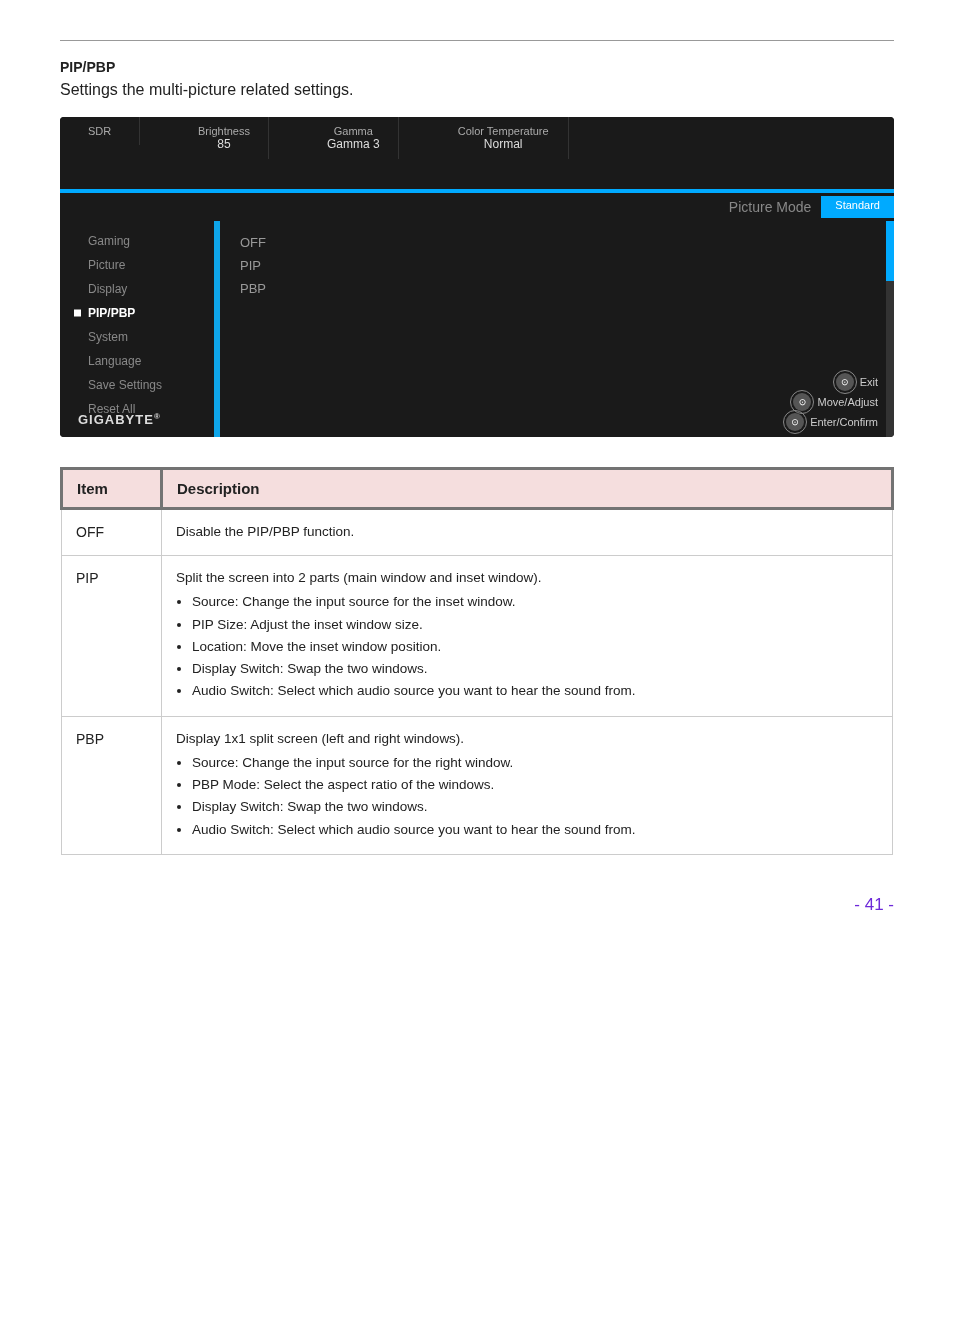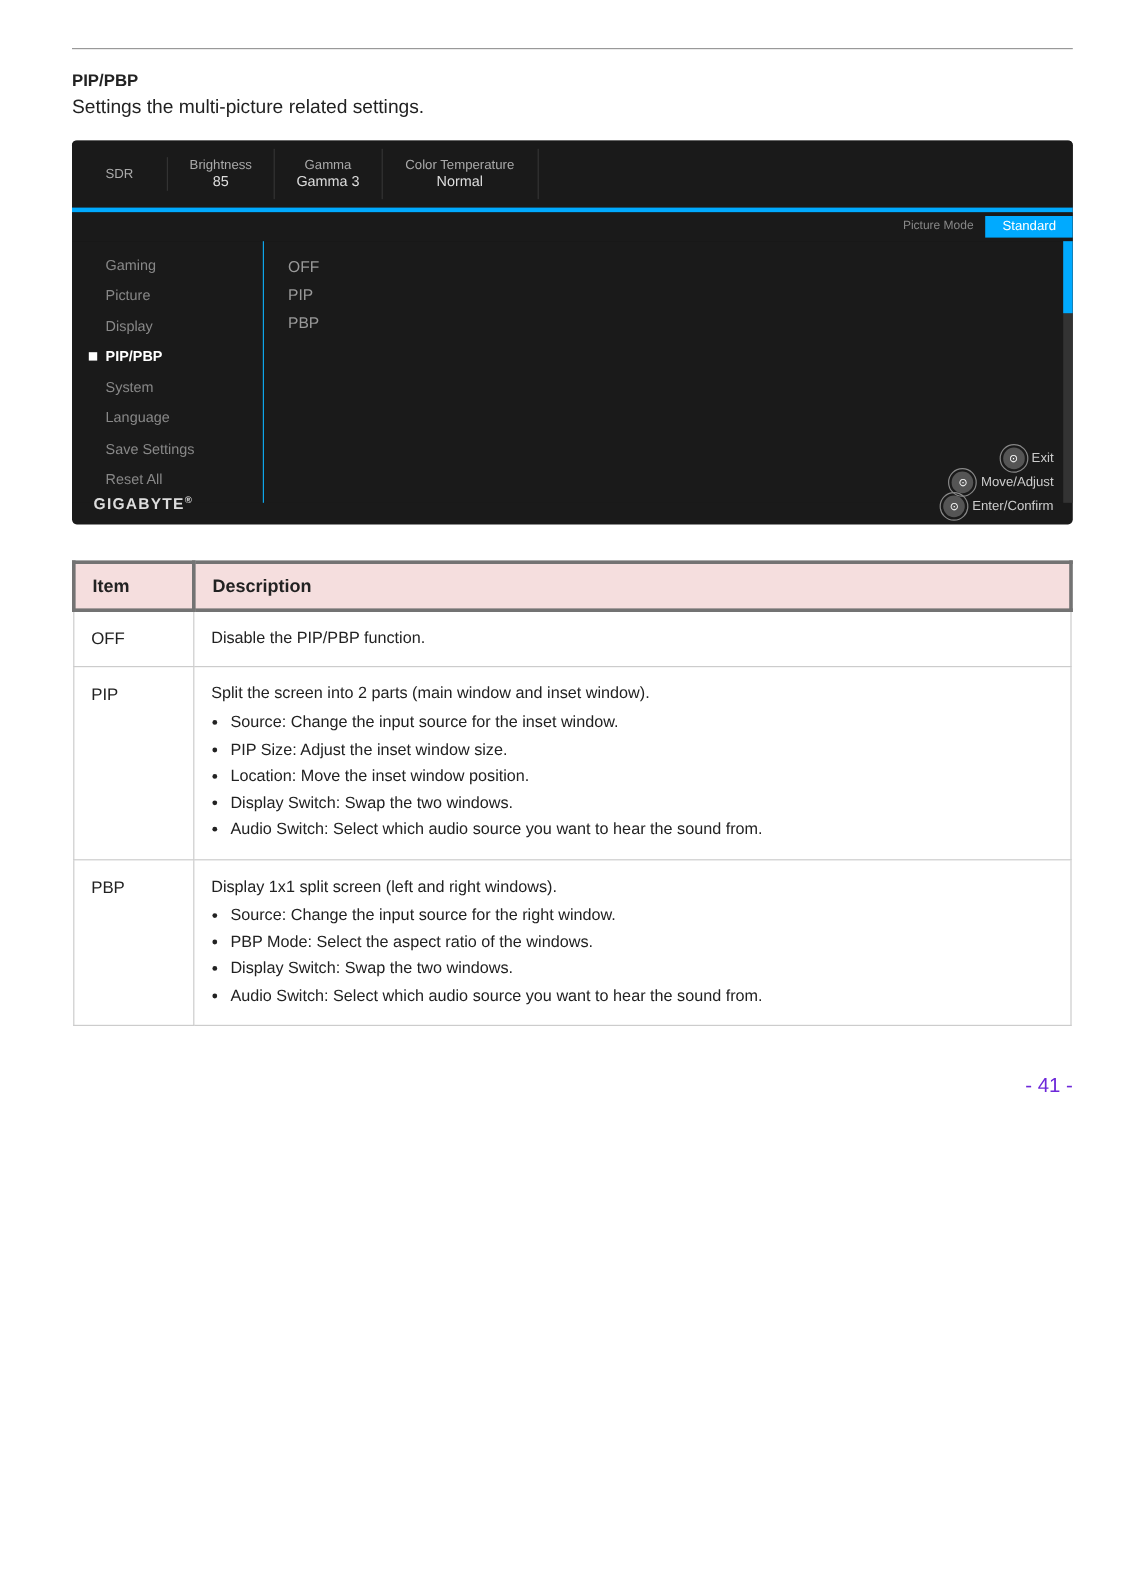--- a/index.html
+++ b/index.html
@@ -37,23 +37,24 @@
       width: 100%;
       height: 320px;
       position: relative;
       overflow: hidden;
       margin-bottom: 30px;
     }
 
     
     .monitor-topbar {
       display: flex;
-      align-items: center;
-      height: 56px;
+      align-items: flex-start;
+      height: 72px;
       background: #1a1a1a;
+      gap: 40px;
     }
 
     .monitor-topbar-item {
       display: flex;
       flex-direction: column;
       align-items: center;
       justify-content: center;
       padding: 8px 18px;
       color: #ccc;
       font-size: 12px;
@@ -86,21 +87,21 @@
     
     .picture-mode-bar {
       display: flex;
       justify-content: flex-end;
       background: #1a1a1a;
       padding: 3px 0;
     }
 
     .picture-mode-bar .pm-label {
       color: #888;
-      font-size: 10px;
+      font-size: 14px;
       padding: 3px 10px;
     }
 
     .picture-mode-bar .pm-value {
       background: #00aaff;
       color: #fff;
       font-size: 11px;
       padding: 3px 14px;
     }
 
@@ -110,22 +111,21 @@
       height: calc(320px - 72px - 4px - 26px);
     }
 
     
     .osd-sidebar {
       width: 160px;
       background: #1a1a1a;
       padding: 8px 0;
       display: flex;
       flex-direction: column;
-      border-right: 1px solid #0ea5e9;
-      justify-content: space-between;
+      border-right: 6px solid #0ea5e9;
     }
 
     .osd-sidebar-item {
       padding: 5px 18px 5px 28px;
       color: #888;
       font-size: 12px;
       position: relative;
       cursor: default;
     }
 

